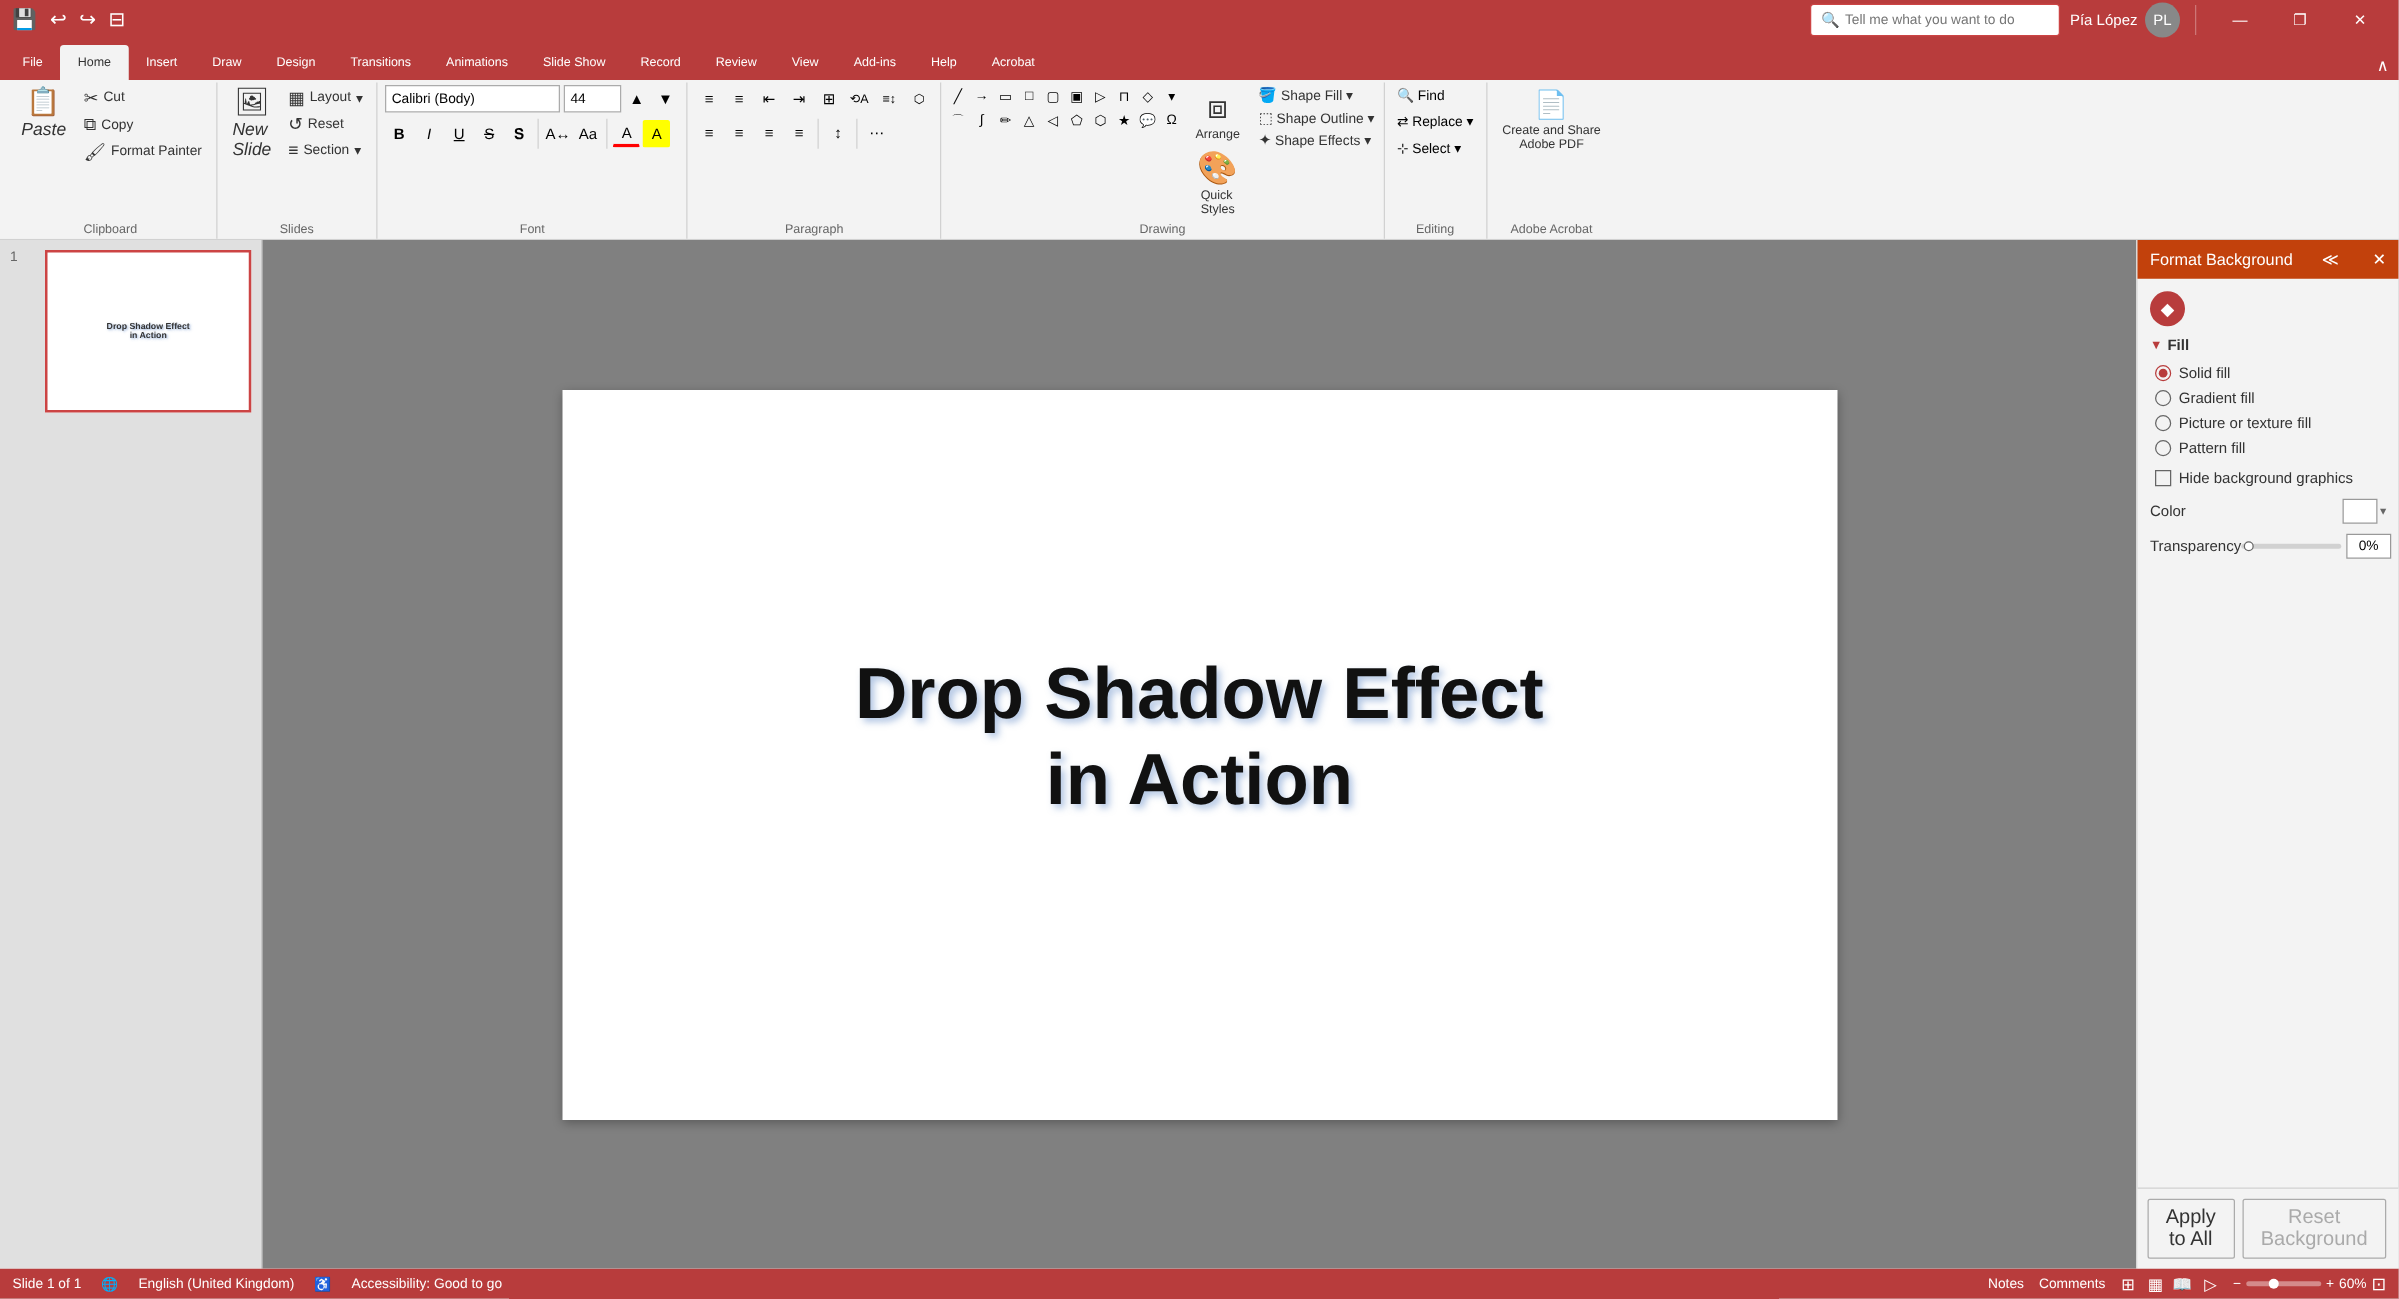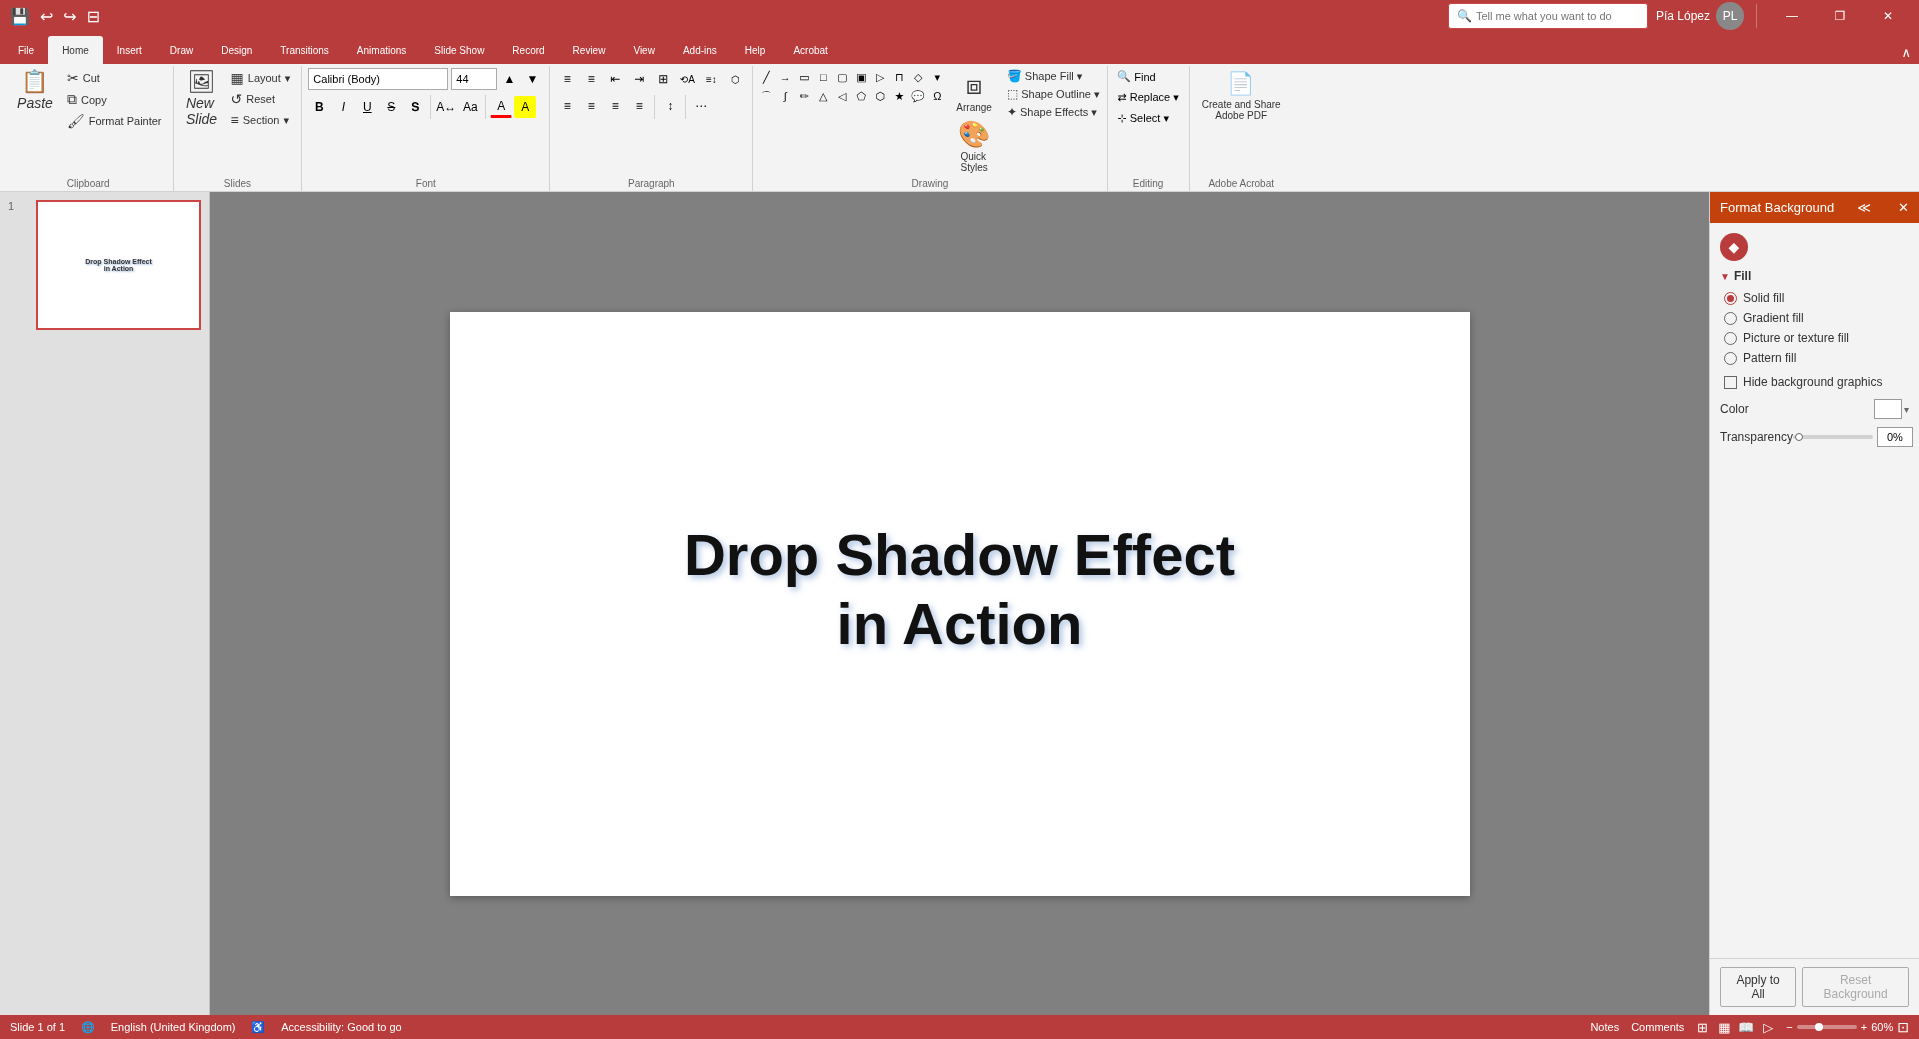--- a/index.html
+++ b/index.html
@@ -80,21 +80,21 @@
     .prop-label { color: #333; text-align: center; }
     .prop-control { display: flex; align-items: center; gap: 2px; }
     .color-swatch { width: 28px; height: 20px; background: white; border: 1px solid #999; cursor: pointer; }
     .color-drop { font-size: 10px; color: #666; cursor: pointer; }
     .transparency-slider { width: 80px; height: 4px; background: #d1d1d1; border-radius: 2px; position: relative; }
     .transparency-thumb { width: 8px; height: 8px; background: white; border: 1.5px solid #666; border-radius: 50%; position: absolute; left: 2px; top: -2px; }
     .transparency-value { width: 36px; height: 20px; border: 1px solid #999; text-align: center; font-size: 11px; display: flex; align-items: center; justify-content: center; background: white; }
 
     
     .bottom-bar-panel { background: #f3f3f3; border-top: 1px solid #d1d1d1; padding: 8px 10px; display: flex; justify-content: flex-end; gap: 6px; }
-    .action-btn { padding: 5px 14px; font-size: 12px; border: 1px solid #ababab; background: #f3f3f3; cursor: pointer; border-radius: 2px; color: #333; }
+    .action-btn { padding: 5px 14px; font-size: 16px; border: 1px solid #ababab; background: #f3f3f3; cursor: pointer; border-radius: 2px; color: #333; }
     .action-btn.disabled { color: #aaa; cursor: default; }
 
     
     .status-bar { height: 24px; background: #b83c3c; display: flex; align-items: center; justify-content: space-between; padding: 0 10px; color: white; font-size: 11px; }
     .status-left { display: flex; gap: 16px; align-items: center; }
     .status-right { display: flex; gap: 8px; align-items: center; }
     .view-btn { width: 20px; height: 18px; display: flex; align-items: center; justify-content: center; cursor: pointer; font-size: 13px; }
 
     .notes-comments { display: flex; gap: 12px; }
 

